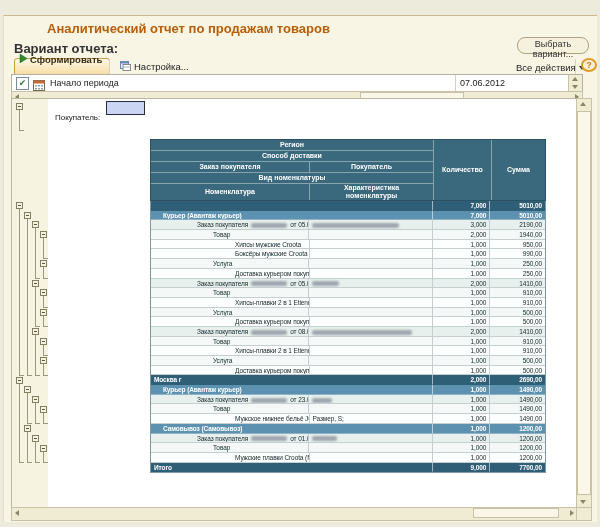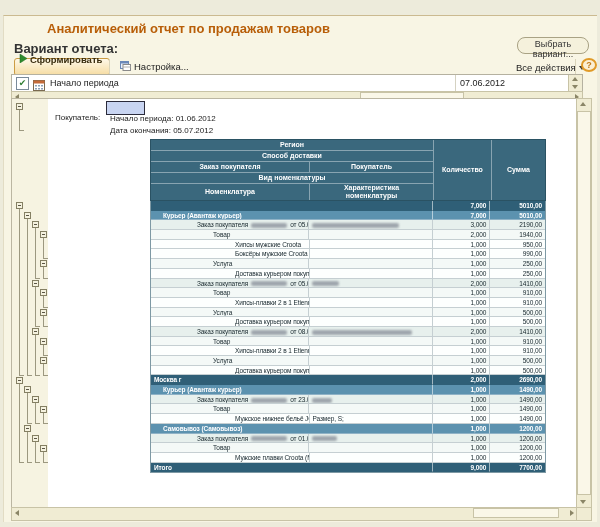--- a/index.html
+++ b/index.html
@@ -172,21 +172,20 @@
       <div class="tree-margin"></div>
 
       <div class="gbox" style="left:4px;top:4px;">
           <i></i>
         </div>
       <div class="gline" style="left:7px;top:11px;height:20px;"></div>
       <div class="gstub" style="left:7px;top:31px;width:5px;"></div>
 
       <div class="sel-cell"></div>
       <div class="prm-label">Покупатель:</div>
-      <div class="prm-lines"><span>Начало периода: 01.06.2012</span><br><span>Дата окончания: 05.07.2012</span></div>
 
       <div class="ttable">
         <div class="thead">
           <div class="hc" style="left:0;top:0;width:283px;height:11px;">Регион</div>
           <div class="hc" style="left:0;top:11px;width:283px;height:11px;">Способ доставки</div>
           <div class="hc" style="left:0;top:22px;width:159px;height:11px;">Заказ покупателя</div>
           <div class="hc" style="left:159px;top:22px;width:124px;height:11px;">Покупатель</div>
           <div class="hc" style="left:0;top:33px;width:283px;height:11px;">Вид номенклатуры</div>
           <div class="hc" style="left:0;top:44px;width:159px;height:16px;border-bottom:none;">Номенклатура</div>
           <div class="hc" style="left:159px;top:44px;width:124px;height:16px;border-bottom:none;padding:0 14px;">Характеристика номенклатуры</div>

